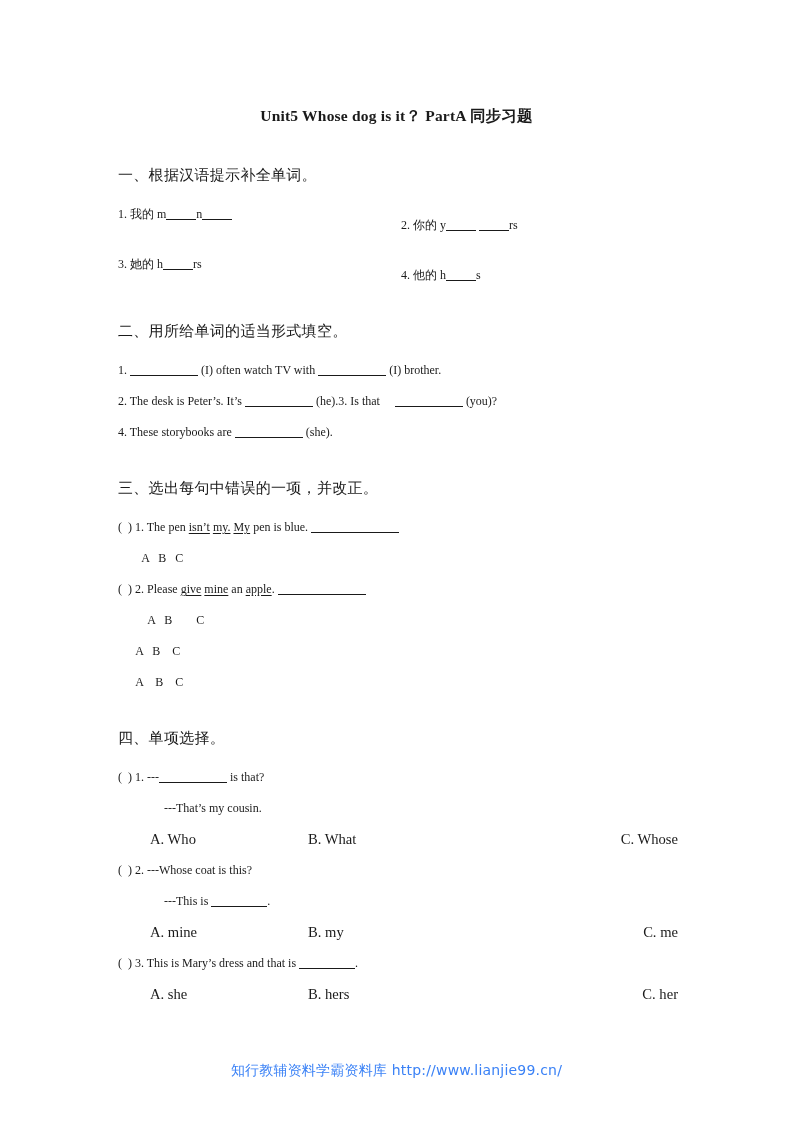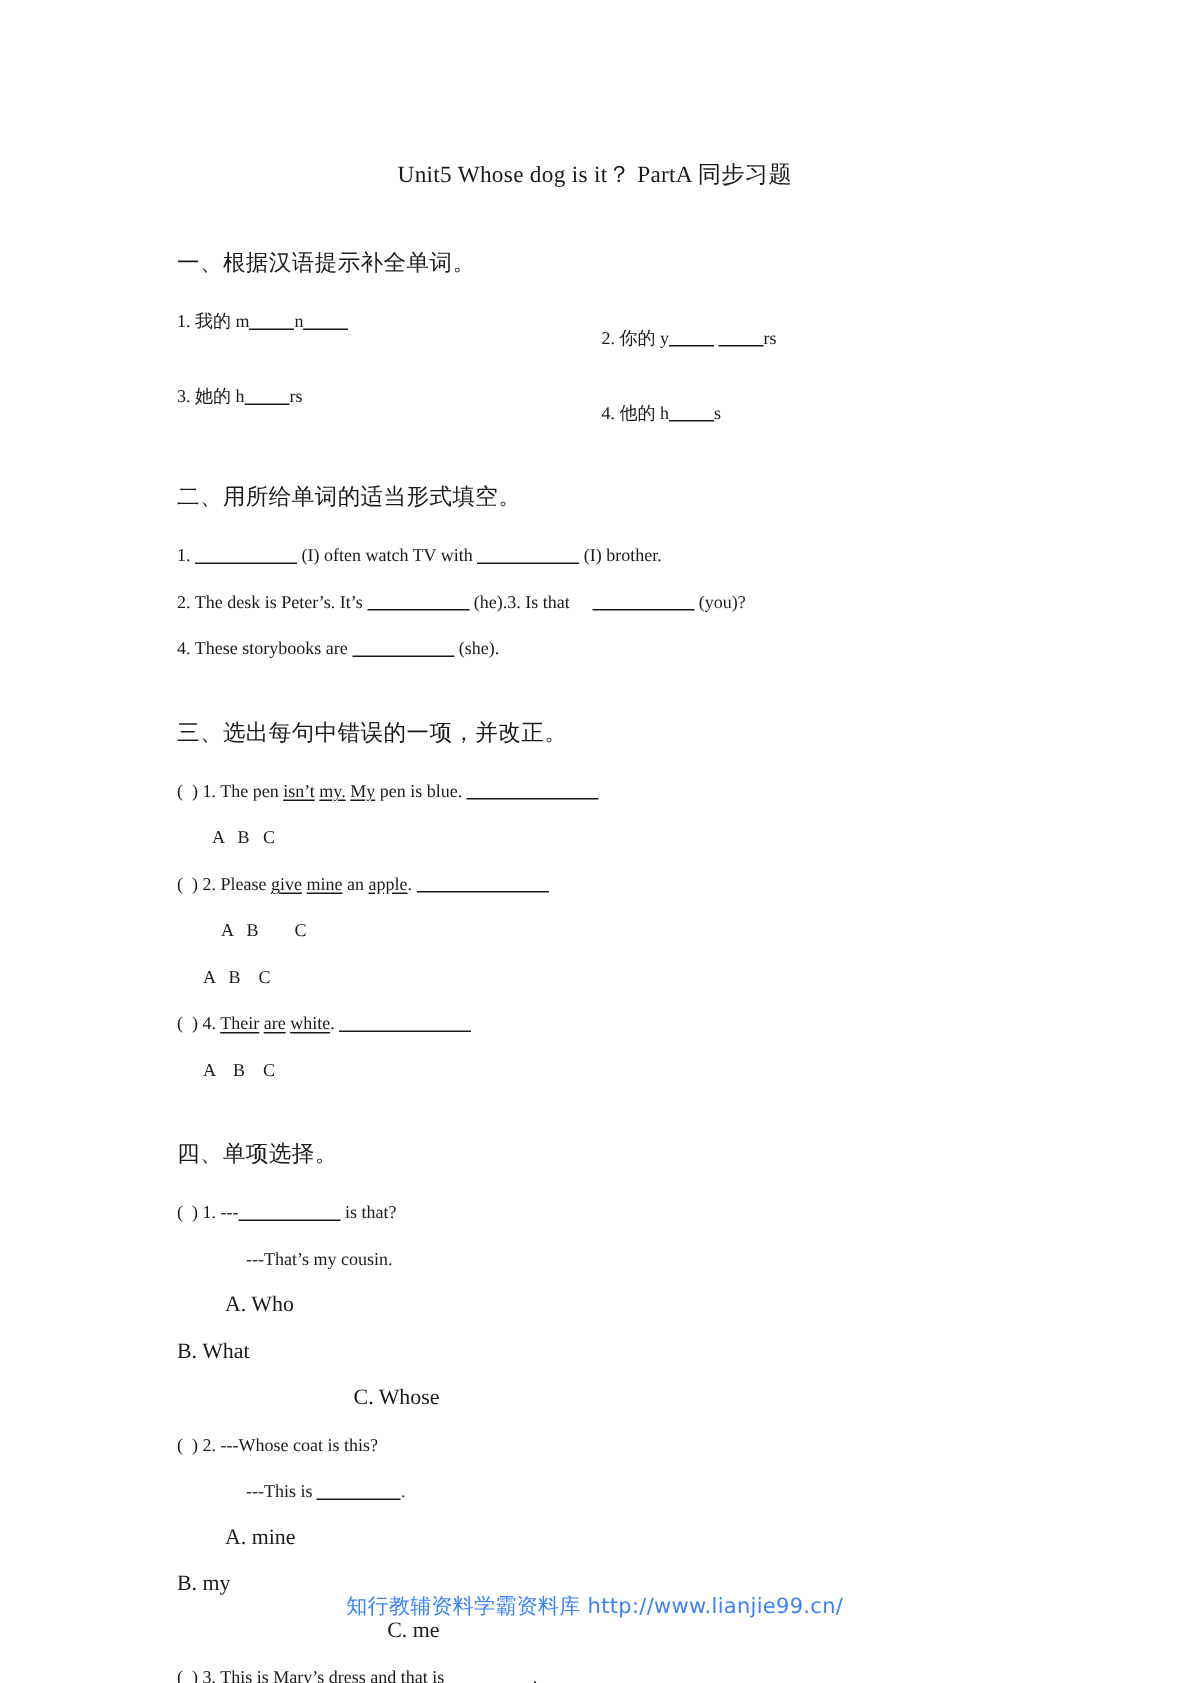--- a/index.html
+++ b/index.html
@@ -20,21 +20,21 @@
     left: 0; top: 0;
     width: 793px;
     height: 1122px;
   }
   .doc-title {
     position: absolute;
     left: 0; top: 106px;
     width: 793px;
     text-align: center;
     font-size: 15.5px;
-    font-weight: normal;
+    font-weight: bold;
     letter-spacing: 0.2px;
   }
   .content {
     position: absolute;
     left: 118px;
     top: 148px;
     width: 560px;
   }
   .sec-head {
     font-size: 15px;
@@ -74,21 +74,20 @@
     font-size: 12px;
     line-height: 31px;
     white-space: pre;
   }
 
   
   .opts {
     display: flex;
     font-size: 14.6px;
     line-height: 31px;
-    flex-direction: column;
   }
   .opts .o1 { width: 190px; padding-left: 32px; box-sizing: border-box; }
   .opts .o2 { width: 195px; }
   .opts .o3 { width: 175px; text-align: right; }
   .indent2 { padding-left: 46px; }
 
   .watermark {
     position: absolute;
     left: 0;
     top: 1062px;
@@ -141,21 +140,20 @@
     <div class="gap-sm"></div>
 
     <div class="row"><span>(  ) 1. The pen </span><span class="u">isn’t</span><span> </span><span class="u">my.</span><span> </span><span class="u">My</span><span> pen is blue. </span><span class="bl bl-xl"></span></div>
     <div class="abc">        A   B   C</div>
 
     <div class="row"><span>(  ) 2. Please </span><span class="u">give</span><span> </span><span class="u">mine</span><span> an </span><span class="u">apple</span><span>. </span><span class="bl bl-xl"></span></div>
     <div class="abc">          A   B        C</div>
 
     <div class="abc">      A   B    C</div>
 
-    <div class="row"><span>(  ) 4. </span><span class="u">Their</span><span> </span><span class="u">are</span><span> </span><span class="u">white</span><span>. </span><span class="bl bl-xl"></span></div>
     <div class="abc">      A    B    C</div>
 
     <div class="gap-md"></div>
 
     <div class="sec-head">四、单项选择。</div>
     <div class="gap-sm"></div>
 
     <div class="row"><span>(  ) 1. ---</span><span class="bl bl-l"></span><span> is that?</span></div>
     <div class="row indent2">---That’s my cousin.</div>
     <div class="opts">

